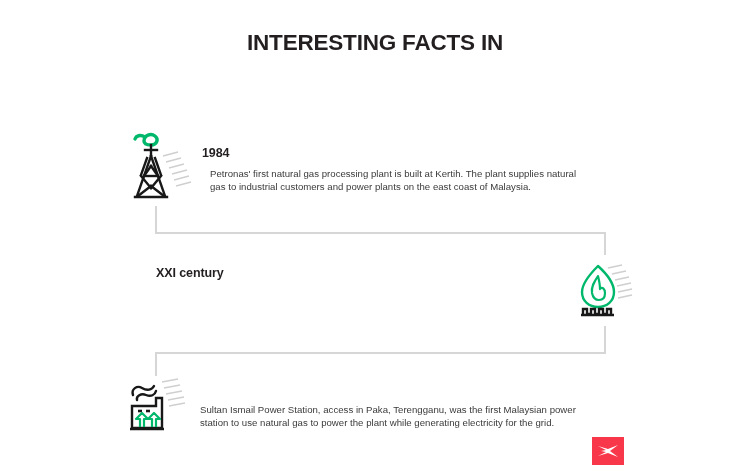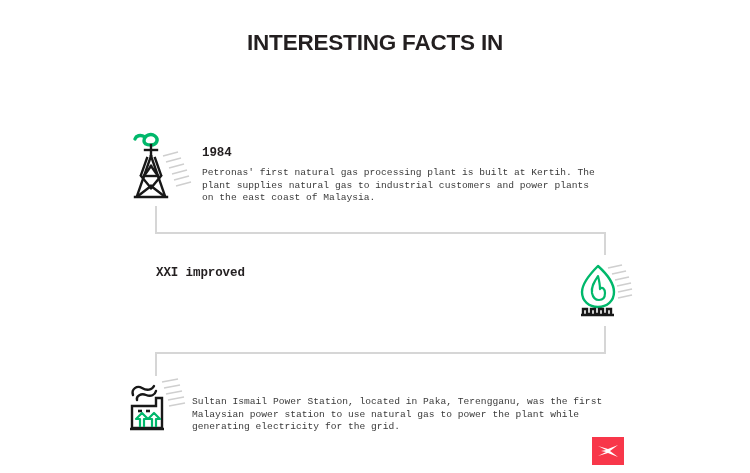--- a/index.html
+++ b/index.html
@@ -32,34 +32,33 @@
   }
   .title-line {
     font-size: 22.5px;
     font-weight: bold;
     letter-spacing: -0.2px;
     line-height: 26px;
     color: #231f20;
   }
   .entry-text {
     position: absolute;
-    font-family: Liberation Mono, monospace;
   }
   .entry-heading {
     font-size: 12.5px;
     font-weight: bold;
     color: #231f20;
     margin: 0 0 7px 0;
     letter-spacing: -0.1px;
   }
   .entry-body {
     font-size: 9.6px;
     line-height: 12.6px;
     color: #3a3a3a;
-    margin: 0;
+    margin: 8px;
     letter-spacing: 0.02px;
   }
 
   
   .icon-wrap {
     position: absolute;
     width: 58px;
     height: 62px;
   }
   .icon-wrap svg {
@@ -139,21 +138,21 @@
     <p class="entry-body">Petronas' first natural gas processing plant is built at Kertih. The plant supplies natural gas to industrial customers and power plants on the east coast of Malaysia.</p>
   </div>
 
   <div class="connector" style="left:155px; top:205px;">
     <svg width="455" height="50" viewBox="0 0 455 50" xmlns="http://www.w3.org/2000/svg">
       <path d="M1 1 L1 28 L450 28 L450 52" fill="none" stroke="#d6d6d6" stroke-width="2"></path>
     </svg>
   </div>
 
   <div class="entry-text" style="left:156px; top:266px; width:412px;">
-    <div class="entry-heading">XXI improved</div>
+    <div class="entry-heading">XXI century</div>
   </div>
 
   <div class="icon-wrap" style="left:578px; top:262px;">
     <svg width="56" height="58" viewBox="0 0 56 58" xmlns="http://www.w3.org/2000/svg">
 
       <g stroke="#cfcfcf" stroke-width="1.6">
         <line x1="30" y1="6" x2="44" y2="3"></line>
         <line x1="34" y1="12" x2="48" y2="9"></line>
         <line x1="37" y1="18" x2="51" y2="15"></line>
         <line x1="39" y1="24" x2="53" y2="21"></line>
@@ -205,21 +204,21 @@
       </g>
 
       <g fill="none" stroke="#00b86b" stroke-width="2.2" stroke-linejoin="round">
         <path d="M12 49 L12 41 L8 41 L14 35 L20 41 L16 41 L16 49"></path>
         <path d="M24 49 L24 41 L20 41 L26 35 L32 41 L28 41 L28 49"></path>
       </g>
     </svg>
   </div>
 
   <div class="entry-text" style="left:192px; top:396px; width:412px;">
-    <p class="entry-body">Sultan Ismail Power Station, located in Paka, Terengganu, was the first Malaysian power station to use natural gas to power the plant while generating electricity for the grid.</p>
+    <p class="entry-body">Sultan Ismail Power Station, access in Paka, Terengganu, was the first Malaysian power station to use natural gas to power the plant while generating electricity for the grid.</p>
   </div>
 
   <div class="brand-logo">
     <svg width="22" height="14" viewBox="0 0 22 14" xmlns="http://www.w3.org/2000/svg">
       <path d="M1 2 L9 6 L4 7 L9 8 L1 12 L11 9 L21 13 L13 7 L21 1 L11 5 Z" fill="#ffffff"></path>
     </svg>
   </div>
 
 </div>
 

